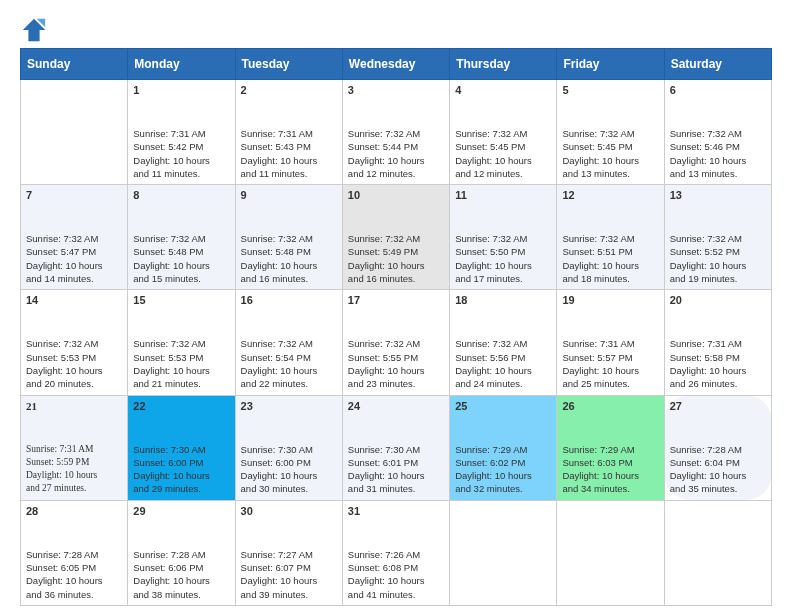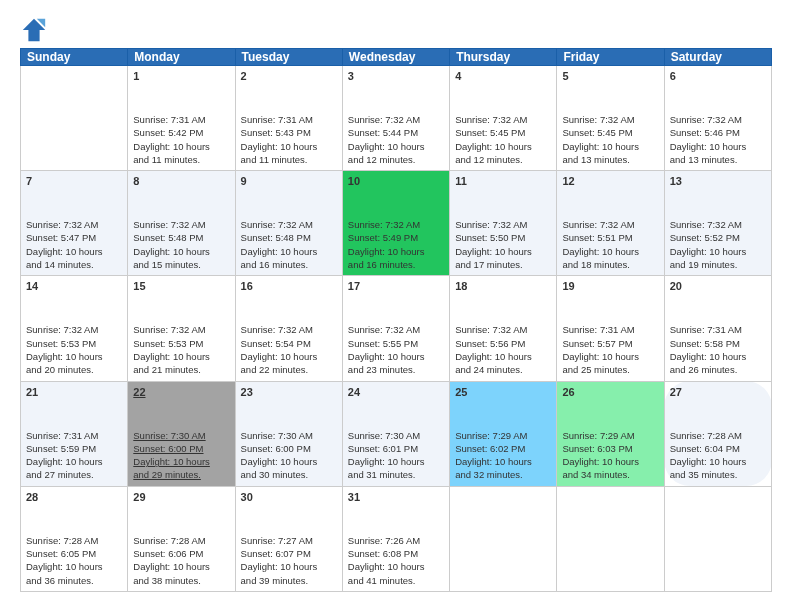--- a/index.html
+++ b/index.html
@@ -45,21 +45,21 @@
     table {
       width: 100%;
       border-collapse: collapse;
       table-layout: fixed;
     }
     thead tr th {
       background-color: #2a6db5;
       color: #fff;
       font-size: 12px;
       font-weight: bold;
-      padding: 1px 6px;
+      padding: 8px 6px;
       text-align: left;
       border: 1px solid #1a5fa8;
     }
     tbody tr td {
       border: 1px solid #ccc;
       vertical-align: top;
       padding: 4px 5px;
       font-size: 10px;
       color: #333;
       height: 82px;
@@ -180,21 +180,21 @@
 Daylight: 10 hours
 and 15 minutes.</div>
           </td>
           <td style="background-color: rgb(240, 244, 250);">
             <span class="day-number">9</span>
             <div class="day-info" style="white-space: pre-line;">Sunrise: 7:32 AM
 Sunset: 5:48 PM
 Daylight: 10 hours
 and 16 minutes.</div>
           </td>
-          <td style="background-color: #22c55e;">
+          <td style="background-color: #e5e5e5;">
             <span class="day-number">10</span>
             <div class="day-info" style="white-space: pre-line;">Sunrise: 7:32 AM
 Sunset: 5:49 PM
 Daylight: 10 hours
 and 16 minutes.</div>
           </td>
           <td style="background-color: rgb(240, 244, 250);">
             <span class="day-number">11</span>
             <div class="day-info" style="white-space: pre-line;">Sunrise: 7:32 AM
 Sunset: 5:50 PM
@@ -261,28 +261,28 @@
           </td>
           <td>
             <span class="day-number">20</span>
             <div class="day-info" style="white-space: pre-line;">Sunrise: 7:31 AM
 Sunset: 5:58 PM
 Daylight: 10 hours
 and 26 minutes.</div>
           </td>
         </tr>
         <tr>
-          <td style="background-color: rgb(240, 244, 250);">
+          <td style="background-color: rgb(240, 244, 250); font-family: Liberation Serif, serif;">
             <span class="day-number">21</span>
             <div class="day-info" style="white-space: pre-line;">Sunrise: 7:31 AM
 Sunset: 5:59 PM
 Daylight: 10 hours
 and 27 minutes.</div>
           </td>
-          <td style="background-color: #a3a3a3; text-decoration: underline;">
+          <td style="background-color: #0ea5e9;">
             <span class="day-number">22</span>
             <div class="day-info" style="white-space: pre-line;">Sunrise: 7:30 AM
 Sunset: 6:00 PM
 Daylight: 10 hours
 and 29 minutes.</div>
           </td>
           <td style="background-color: rgb(240, 244, 250);">
             <span class="day-number">23</span>
             <div class="day-info" style="white-space: pre-line;">Sunrise: 7:30 AM
 Sunset: 6:00 PM

